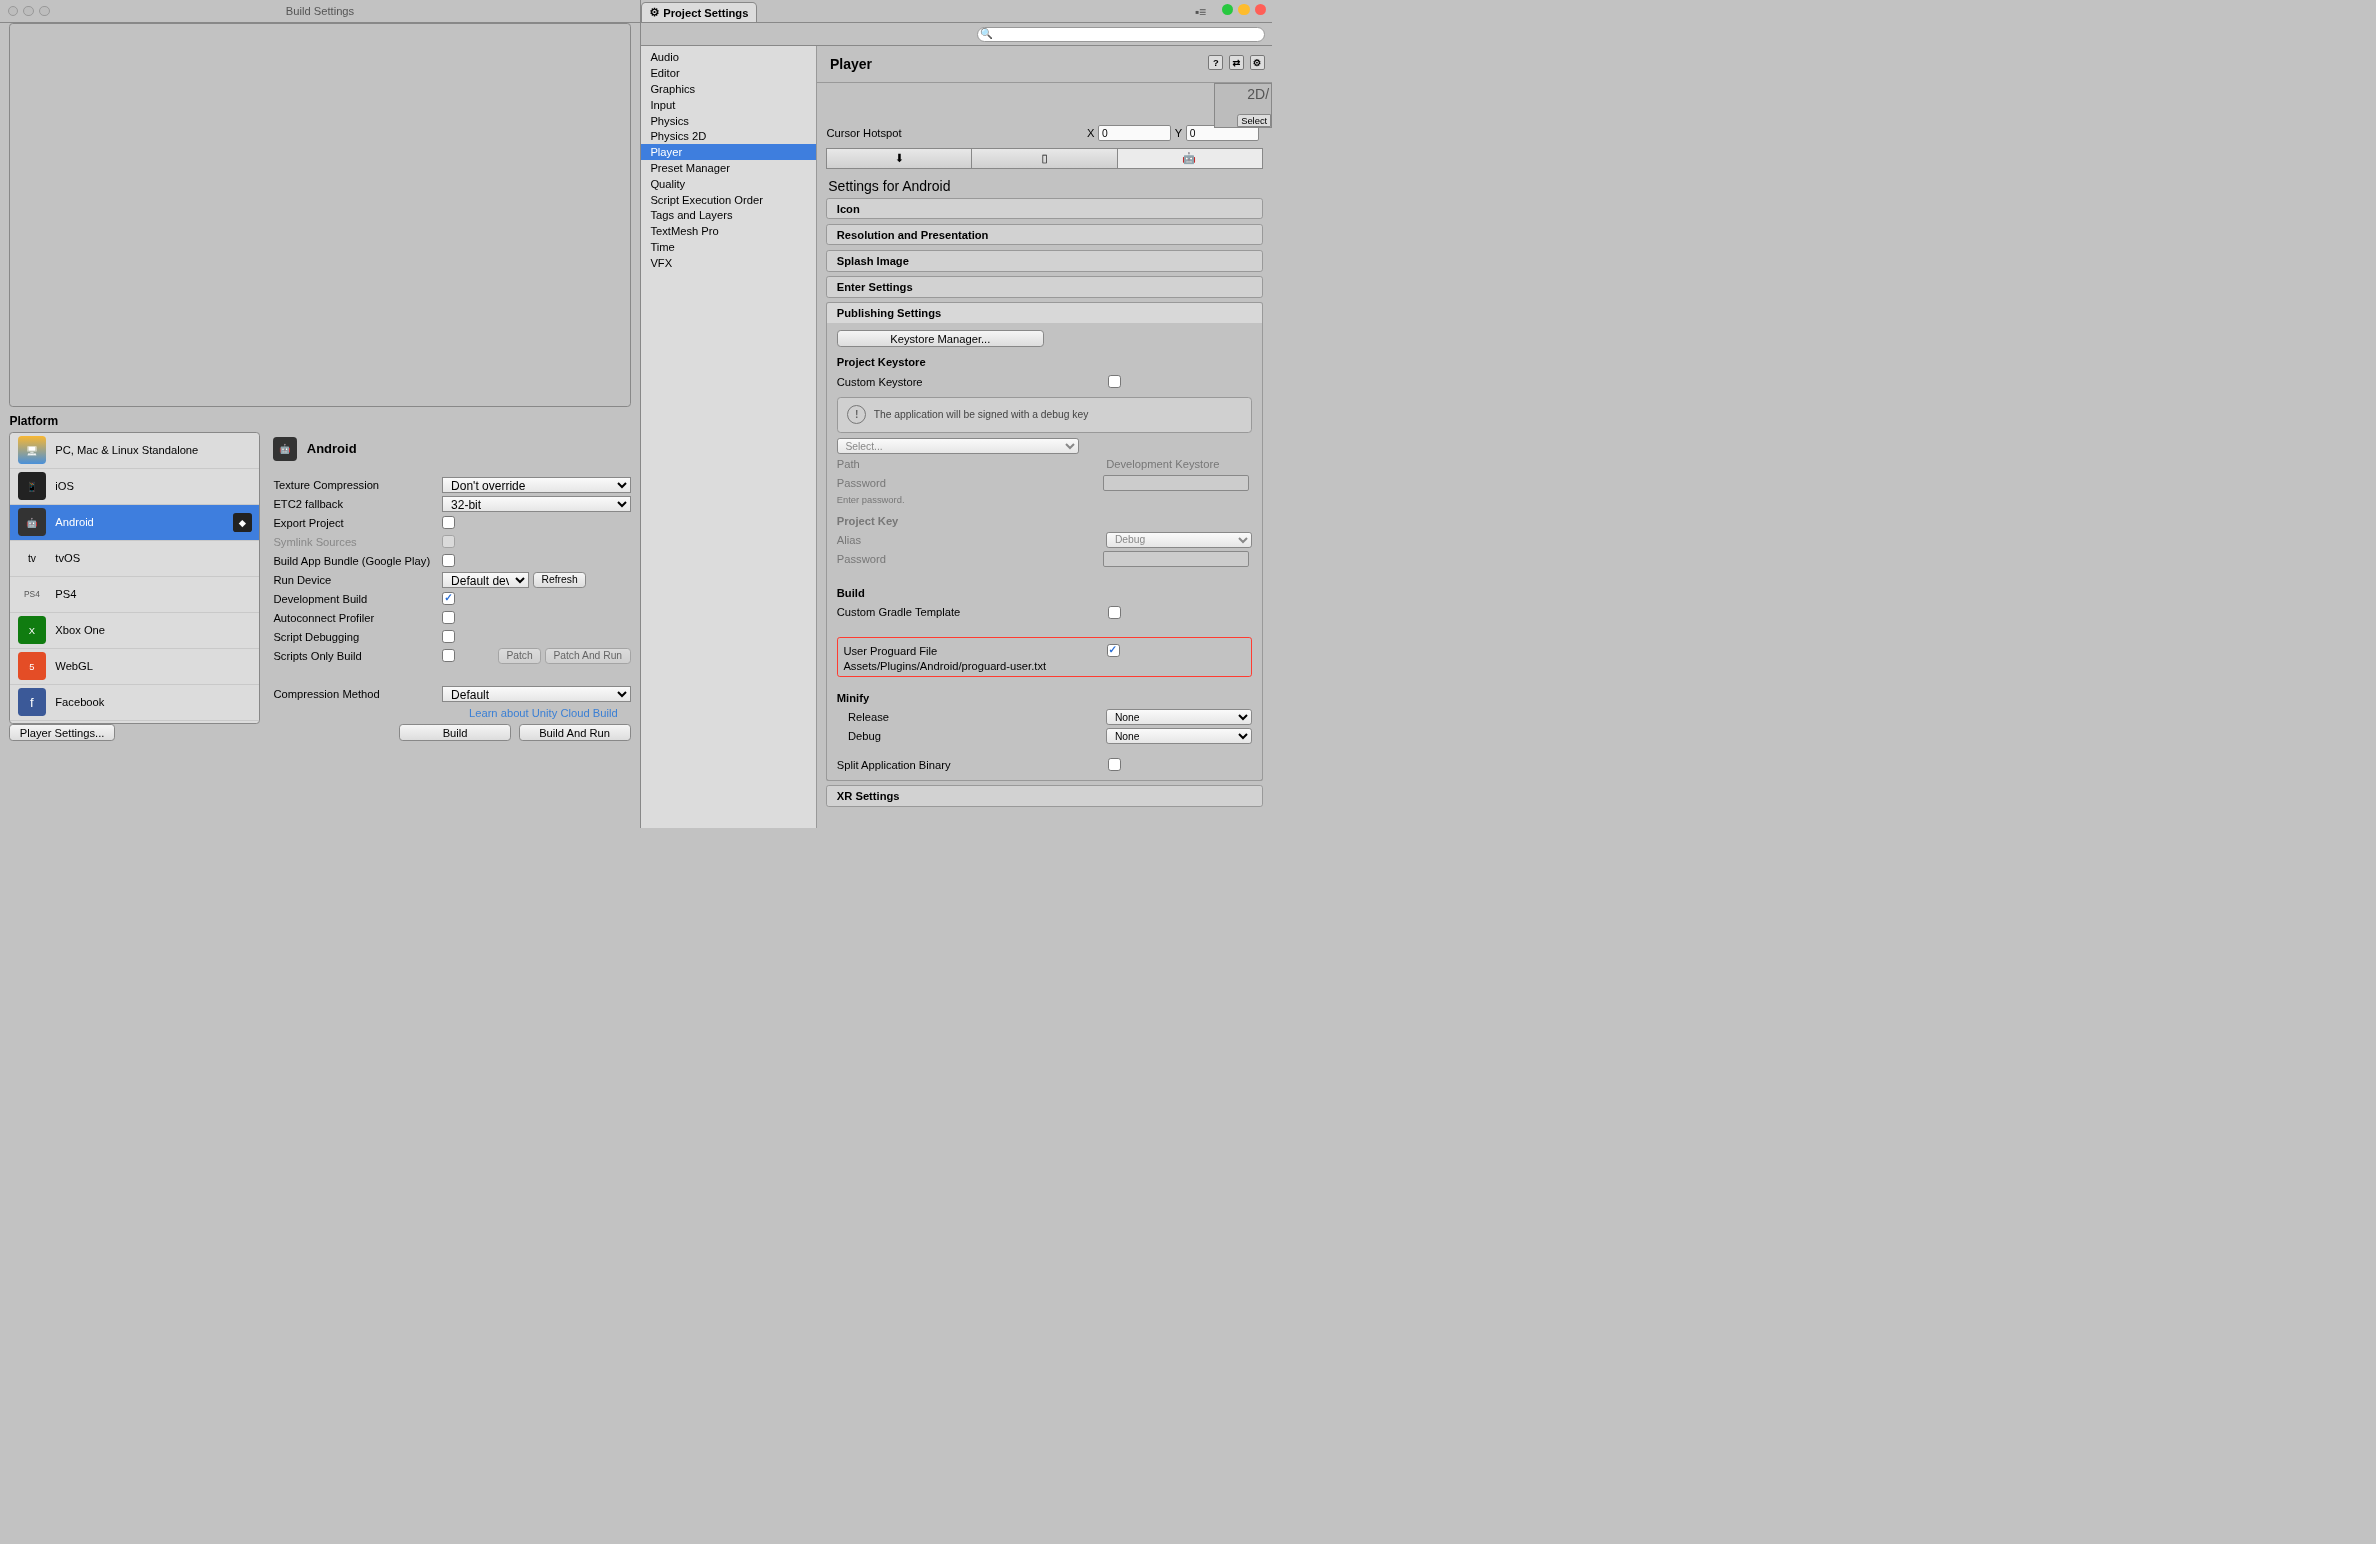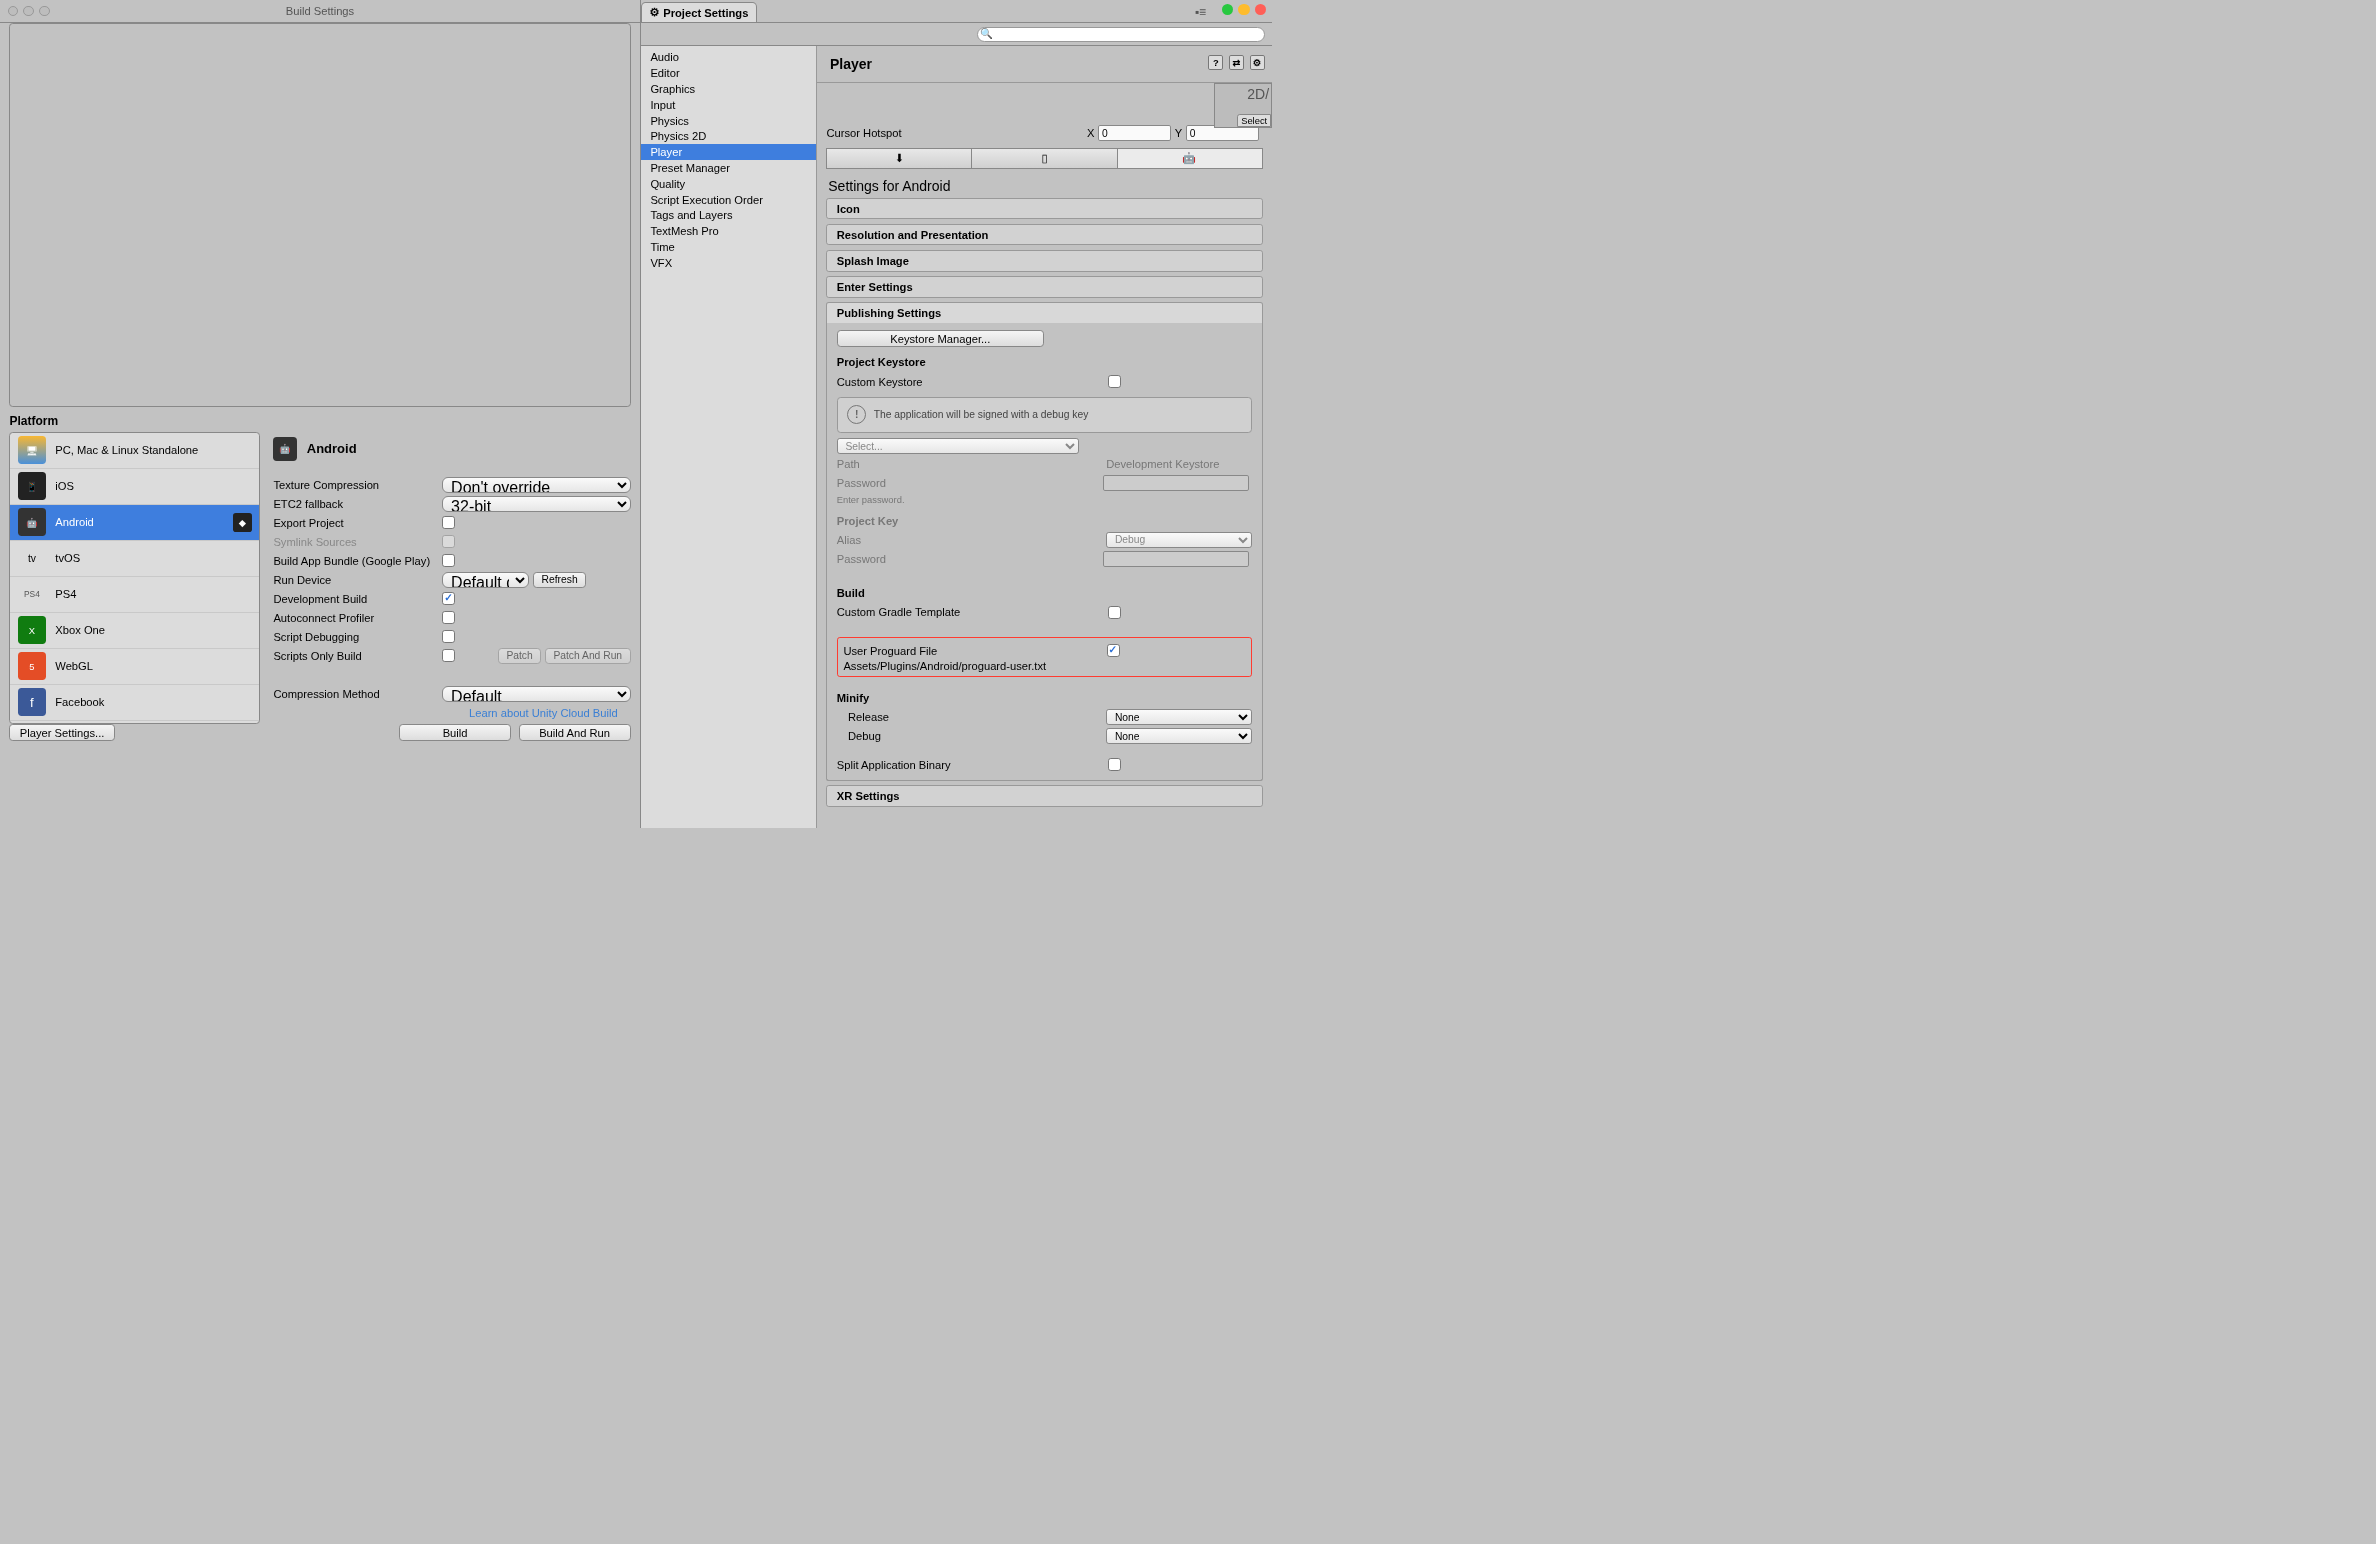--- a/index.html
+++ b/index.html
@@ -19,21 +19,21 @@
   .plat-row{ display:flex; gap:13px; padding:0 9.4px;}
   .plat-list{ width:251px; height:292px; background:#dcdcdc; border:0.9px solid #888; border-radius:3.7px; overflow:hidden;}
   .plat-item{ height:36px; display:flex; align-items:center; padding:0 7.5px; gap:9.4px; border-bottom:0.9px solid #c9c9c9; cursor:pointer;}
   .plat-item.sel{ background:#3e7ede; color:#fff;}
   .plat-icon{width:28px;height:28px;border-radius:3.7px;display:flex;align-items:center;justify-content:center;font-size:9.4px;color:#fff;}
   .plat-right{ flex:1; }
   .bld-head{ display:flex; align-items:center; gap:9.4px; height:34px; font-size:13px; font-weight:600;}
   .field-row{ display:flex; align-items:center; height:19px; font-size:11.2px;}
   .field-label{ width:169px;}
   .field-label.dim{color:#888;}
-  .sel-input{ flex:1; height:16px; background:linear-gradient(#fafafa,#e6e6e6); border:0.9px solid #888; border-radius:6px; font-size:16px; padding:0 3.7px;}
+  .sel-input{ flex:1; height:16px; background:linear-gradient(#fafafa,#e6e6e6); border:0.9px solid #888; border-radius:0; font-size:12px; padding:0 3.7px;}
   .sel-narrow{width:87px;flex:none;}
   .inline-btn{margin-left:3.7px;height:16px;padding:0 7.5px;font-size:10.3px;}
   .chk{width:13px;height:13px;border:0.9px solid #777;border-radius:2.8px;background:#fff;display:inline-block;cursor:pointer;}
   .chk.on::after{content:"✓";color:#2a6fd6;font-size:10.3px;position:relative;top:-1.9px;left:0.9px;font-weight:bold;}
   .bottom-bar{display:flex;justify-content:space-between;align-items:center;padding:0 9.4px 7.5px;}
   .link{color:#3a7fd4;font-size:11.2px;text-align:right;padding:3.7px 13px;cursor:pointer;}
   .btn-wide{width:112px;}
   
   .tabbar{height:23.4px;background:#c2c2c2;border-bottom:0.9px solid #888;display:flex;align-items:flex-end;position:relative;}
   .tab{height:20.6px;background:#dcdcdc;border:0.9px solid #888;border-bottom:none;border-radius:4.7px 4.7px 0 0;padding:1.9px 7.5px;display:flex;align-items:center;gap:3.7px;font-size:11.2px;font-weight:bold;}

